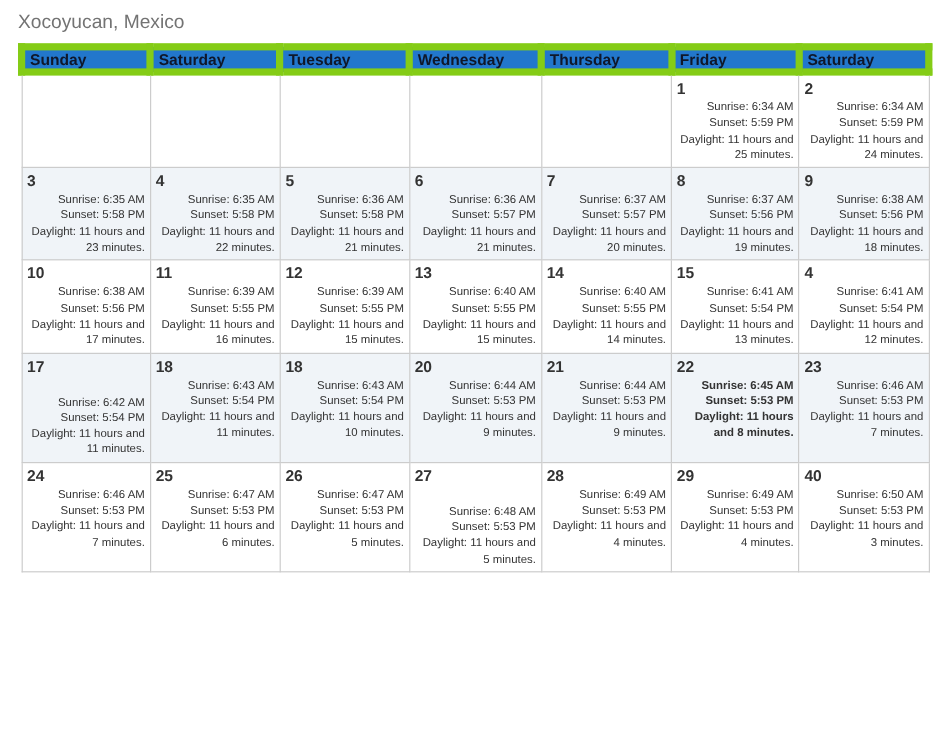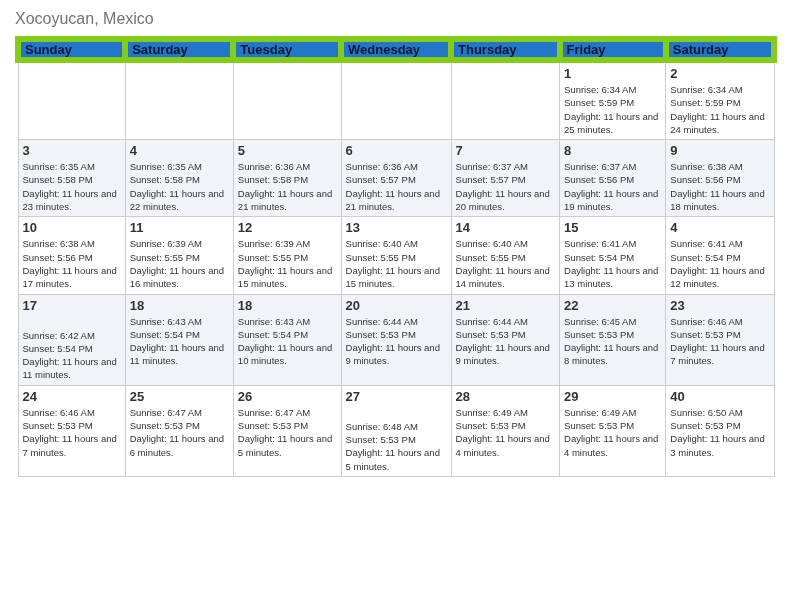--- a/index.html
+++ b/index.html
@@ -39,21 +39,21 @@
       color: #333;
       background: #fff;
       height: 75px;
     }
     
     .calendar tr:nth-child(even) td {
       background: #f0f4f8;
     }
     
     .day-number { font-size: 13px; font-weight: bold; display: block; margin-bottom: 2px; }
-    .day-info { font-size: 9.5px; line-height: 1.4; color: #333; }
+    .day-info { font-size: 9.5px; line-height: 1.4; color: #333; text-align: right; }
     .empty-cell { background: #fff !important; }
     
     .logo-wrap { display: flex; align-items: center; gap: 2px; }
   </style>
 </head>
 <body>
 
 <div class="page">
   <div class="header">
     <div class="title-section">
@@ -207,21 +207,21 @@
 Daylight: 11 hours and 9 minutes.</div>
           </td>
           <td>
             <span class="day-number">21</span>
             <div class="day-info" style="white-space: pre-line;">Sunrise: 6:44 AM
 Sunset: 5:53 PM
 Daylight: 11 hours and 9 minutes.</div>
           </td>
           <td>
             <span class="day-number">22</span>
-            <div class="day-info" style="white-space: pre-line;">Sunrise: 6:45 AM
+            <div class="day-info" style="white-space: pre-line; font-weight: bold;">Sunrise: 6:45 AM
 Sunset: 5:53 PM
 Daylight: 11 hours and 8 minutes.</div>
           </td>
           <td>
             <span class="day-number">23</span>
             <div class="day-info" style="white-space: pre-line;">Sunrise: 6:46 AM
 Sunset: 5:53 PM
 Daylight: 11 hours and 7 minutes.</div>
           </td>
         </tr>

